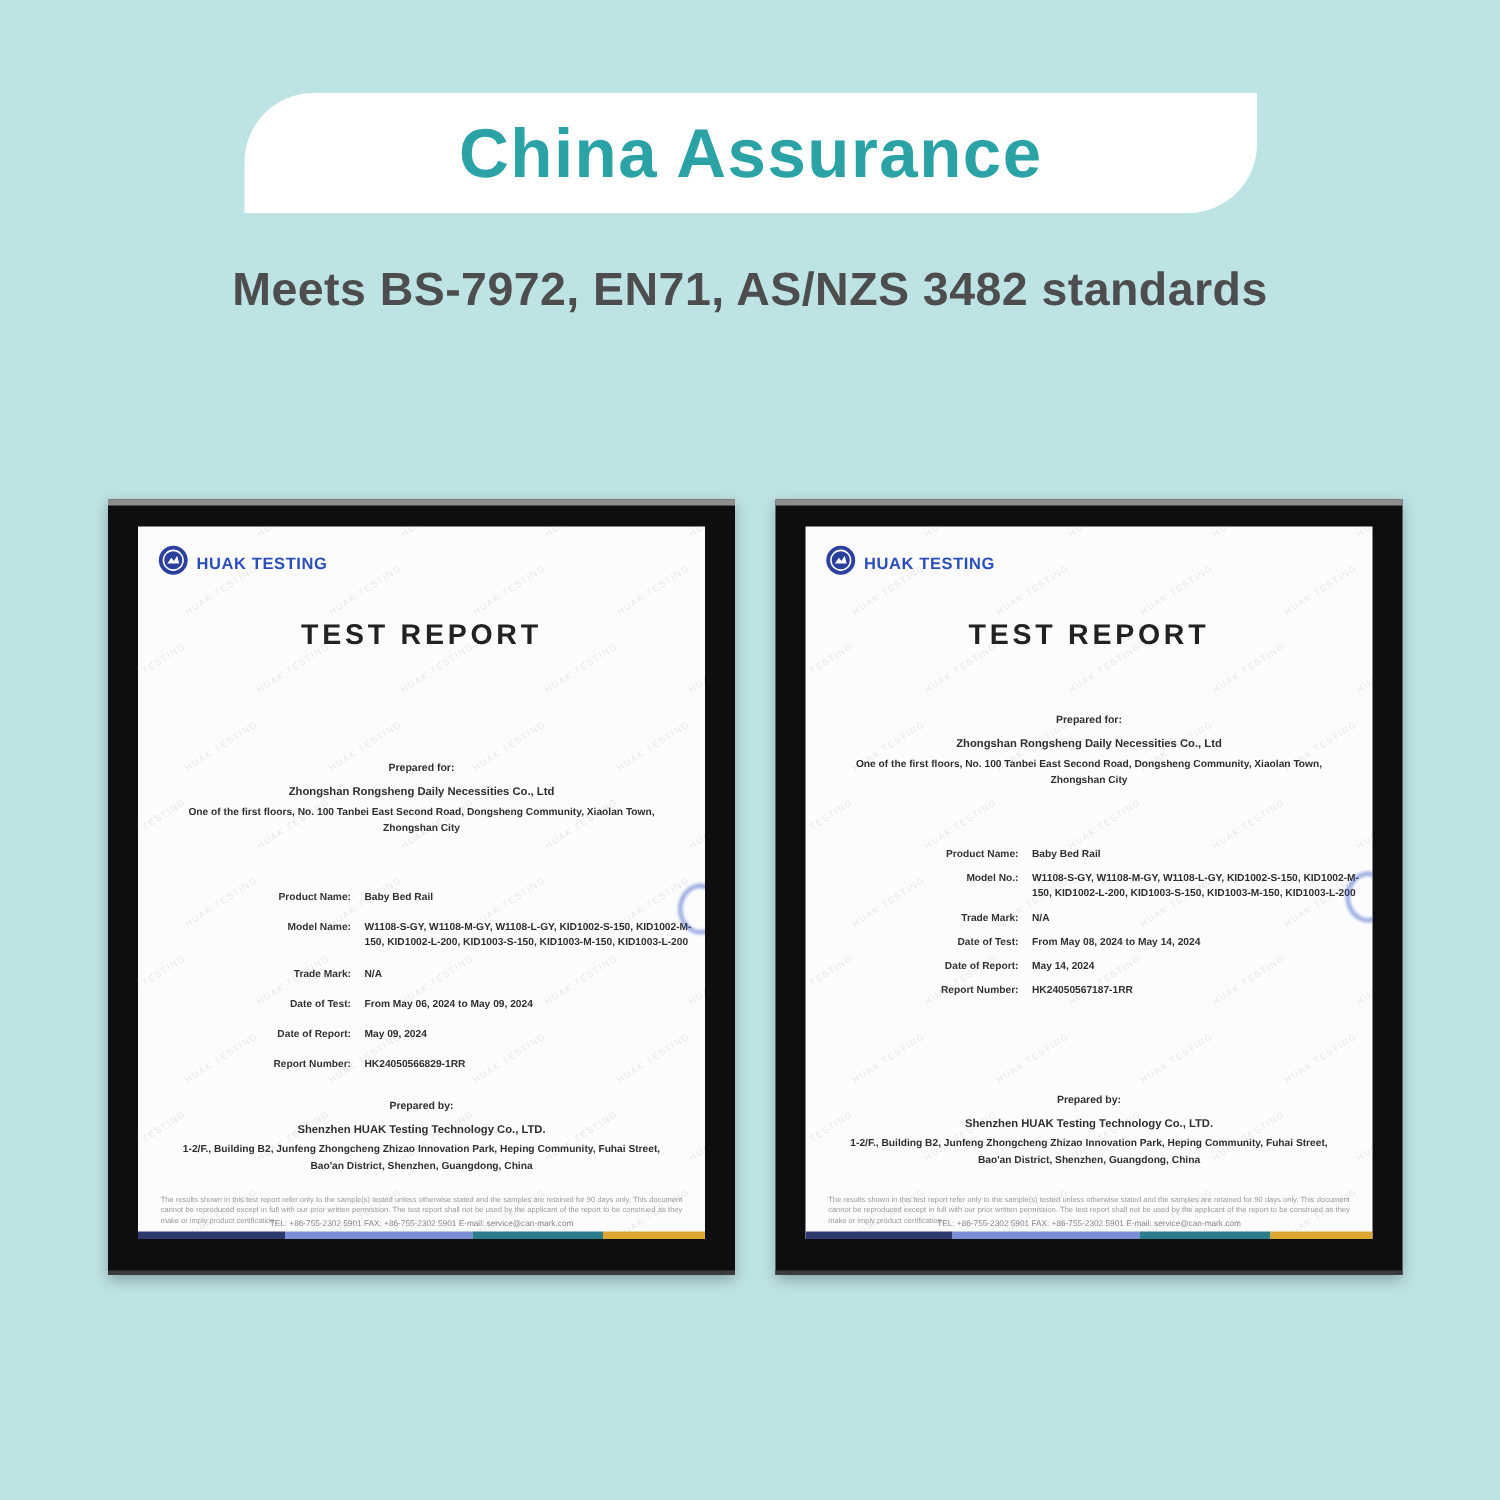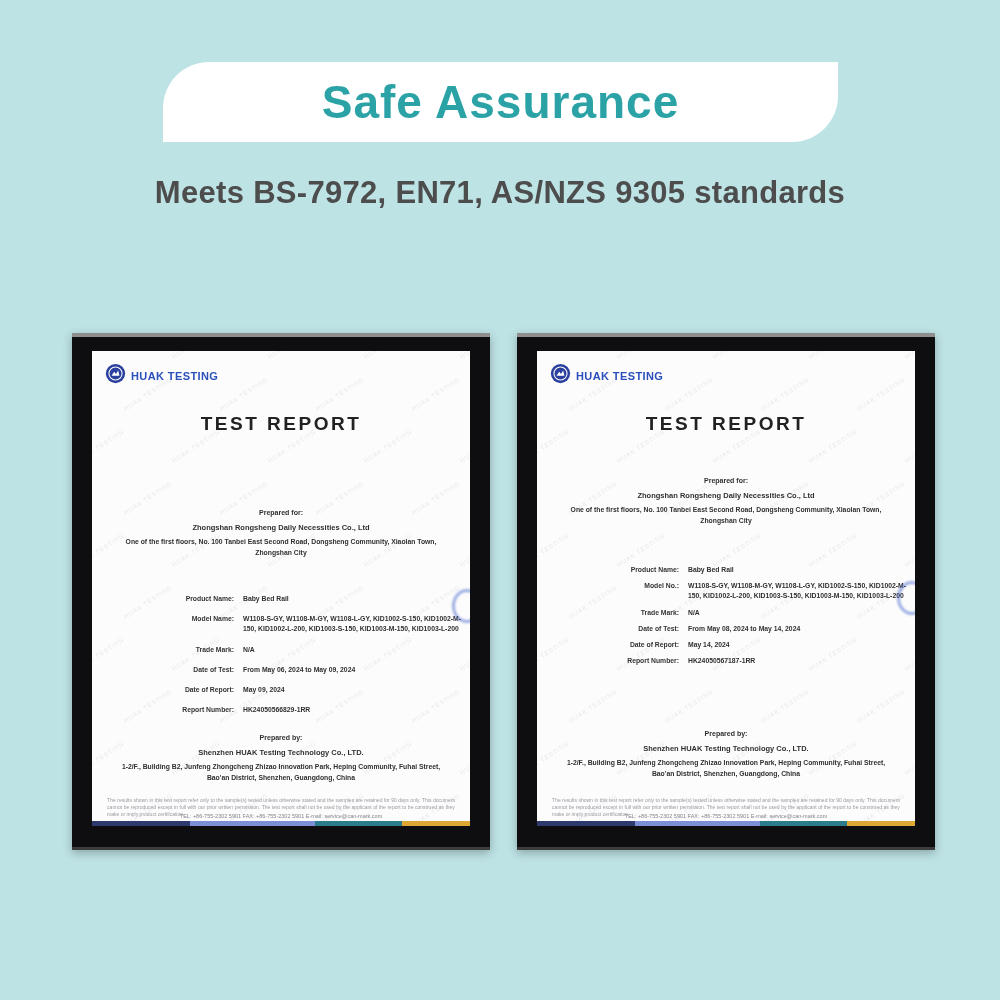--- a/index.html
+++ b/index.html
@@ -72,24 +72,24 @@
     position:absolute;right:-12px;width:24px;height:28px;border-radius:50%;
     border:3px solid rgba(62,95,200,0.5);filter:blur(1.2px);
   }
   .c0 .stamp{top:238px}
   .c1 .stamp{top:230px}
 </style>
 </head>
 <body>
 
 <div class="banner">
-  <h1 class="banner-title">Safe Assurance</h1>
+  <h1 class="banner-title">China Assurance</h1>
 </div>
 
-<div class="subtitle">Meets BS-7972, EN71, AS/NZS 9305 standards</div>
+<div class="subtitle">Meets BS-7972, EN71, AS/NZS 3482 standards</div>
 
 <div class="certs">
 
   <div class="cert c0">
     <div class="paper">
       <div class="watermark">
           <span style="left: -20px; top: -12px;">HUAK TESTING</span>
           <span style="left: 76px; top: -12px;">HUAK TESTING</span>
           <span style="left: 172px; top: -12px;">HUAK TESTING</span>
           <span style="left: 268px; top: -12px;">HUAK TESTING</span>

